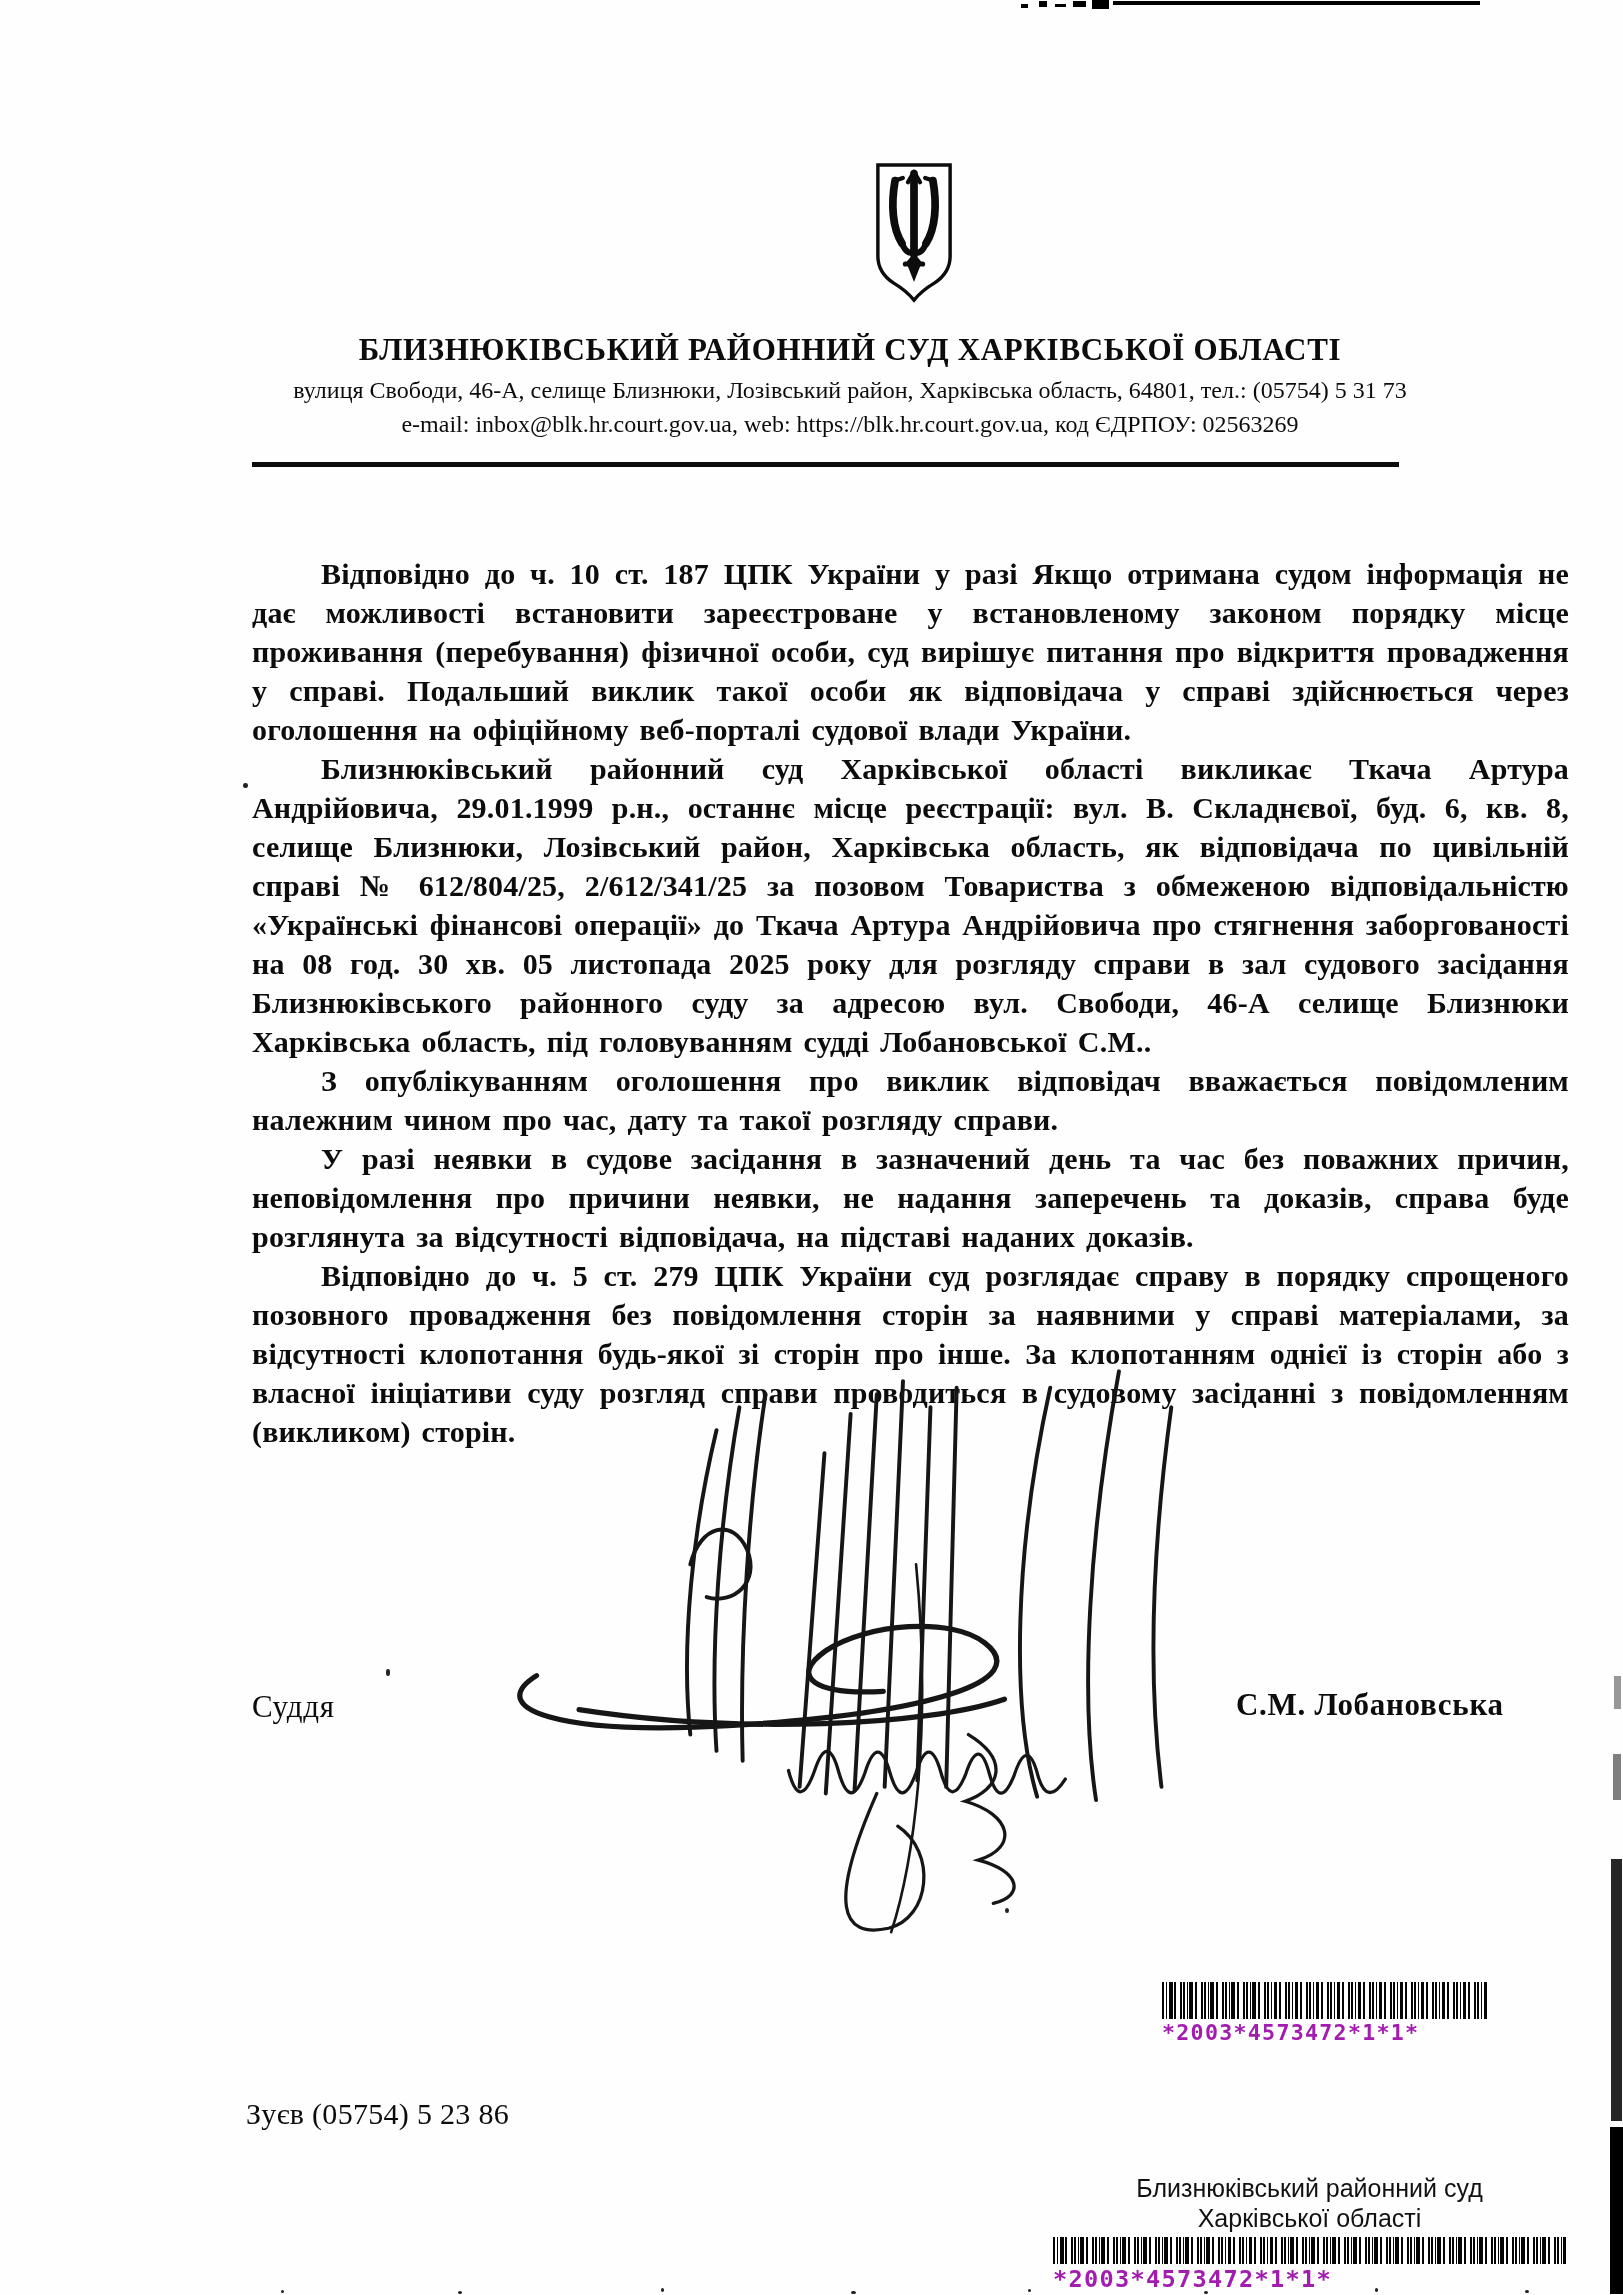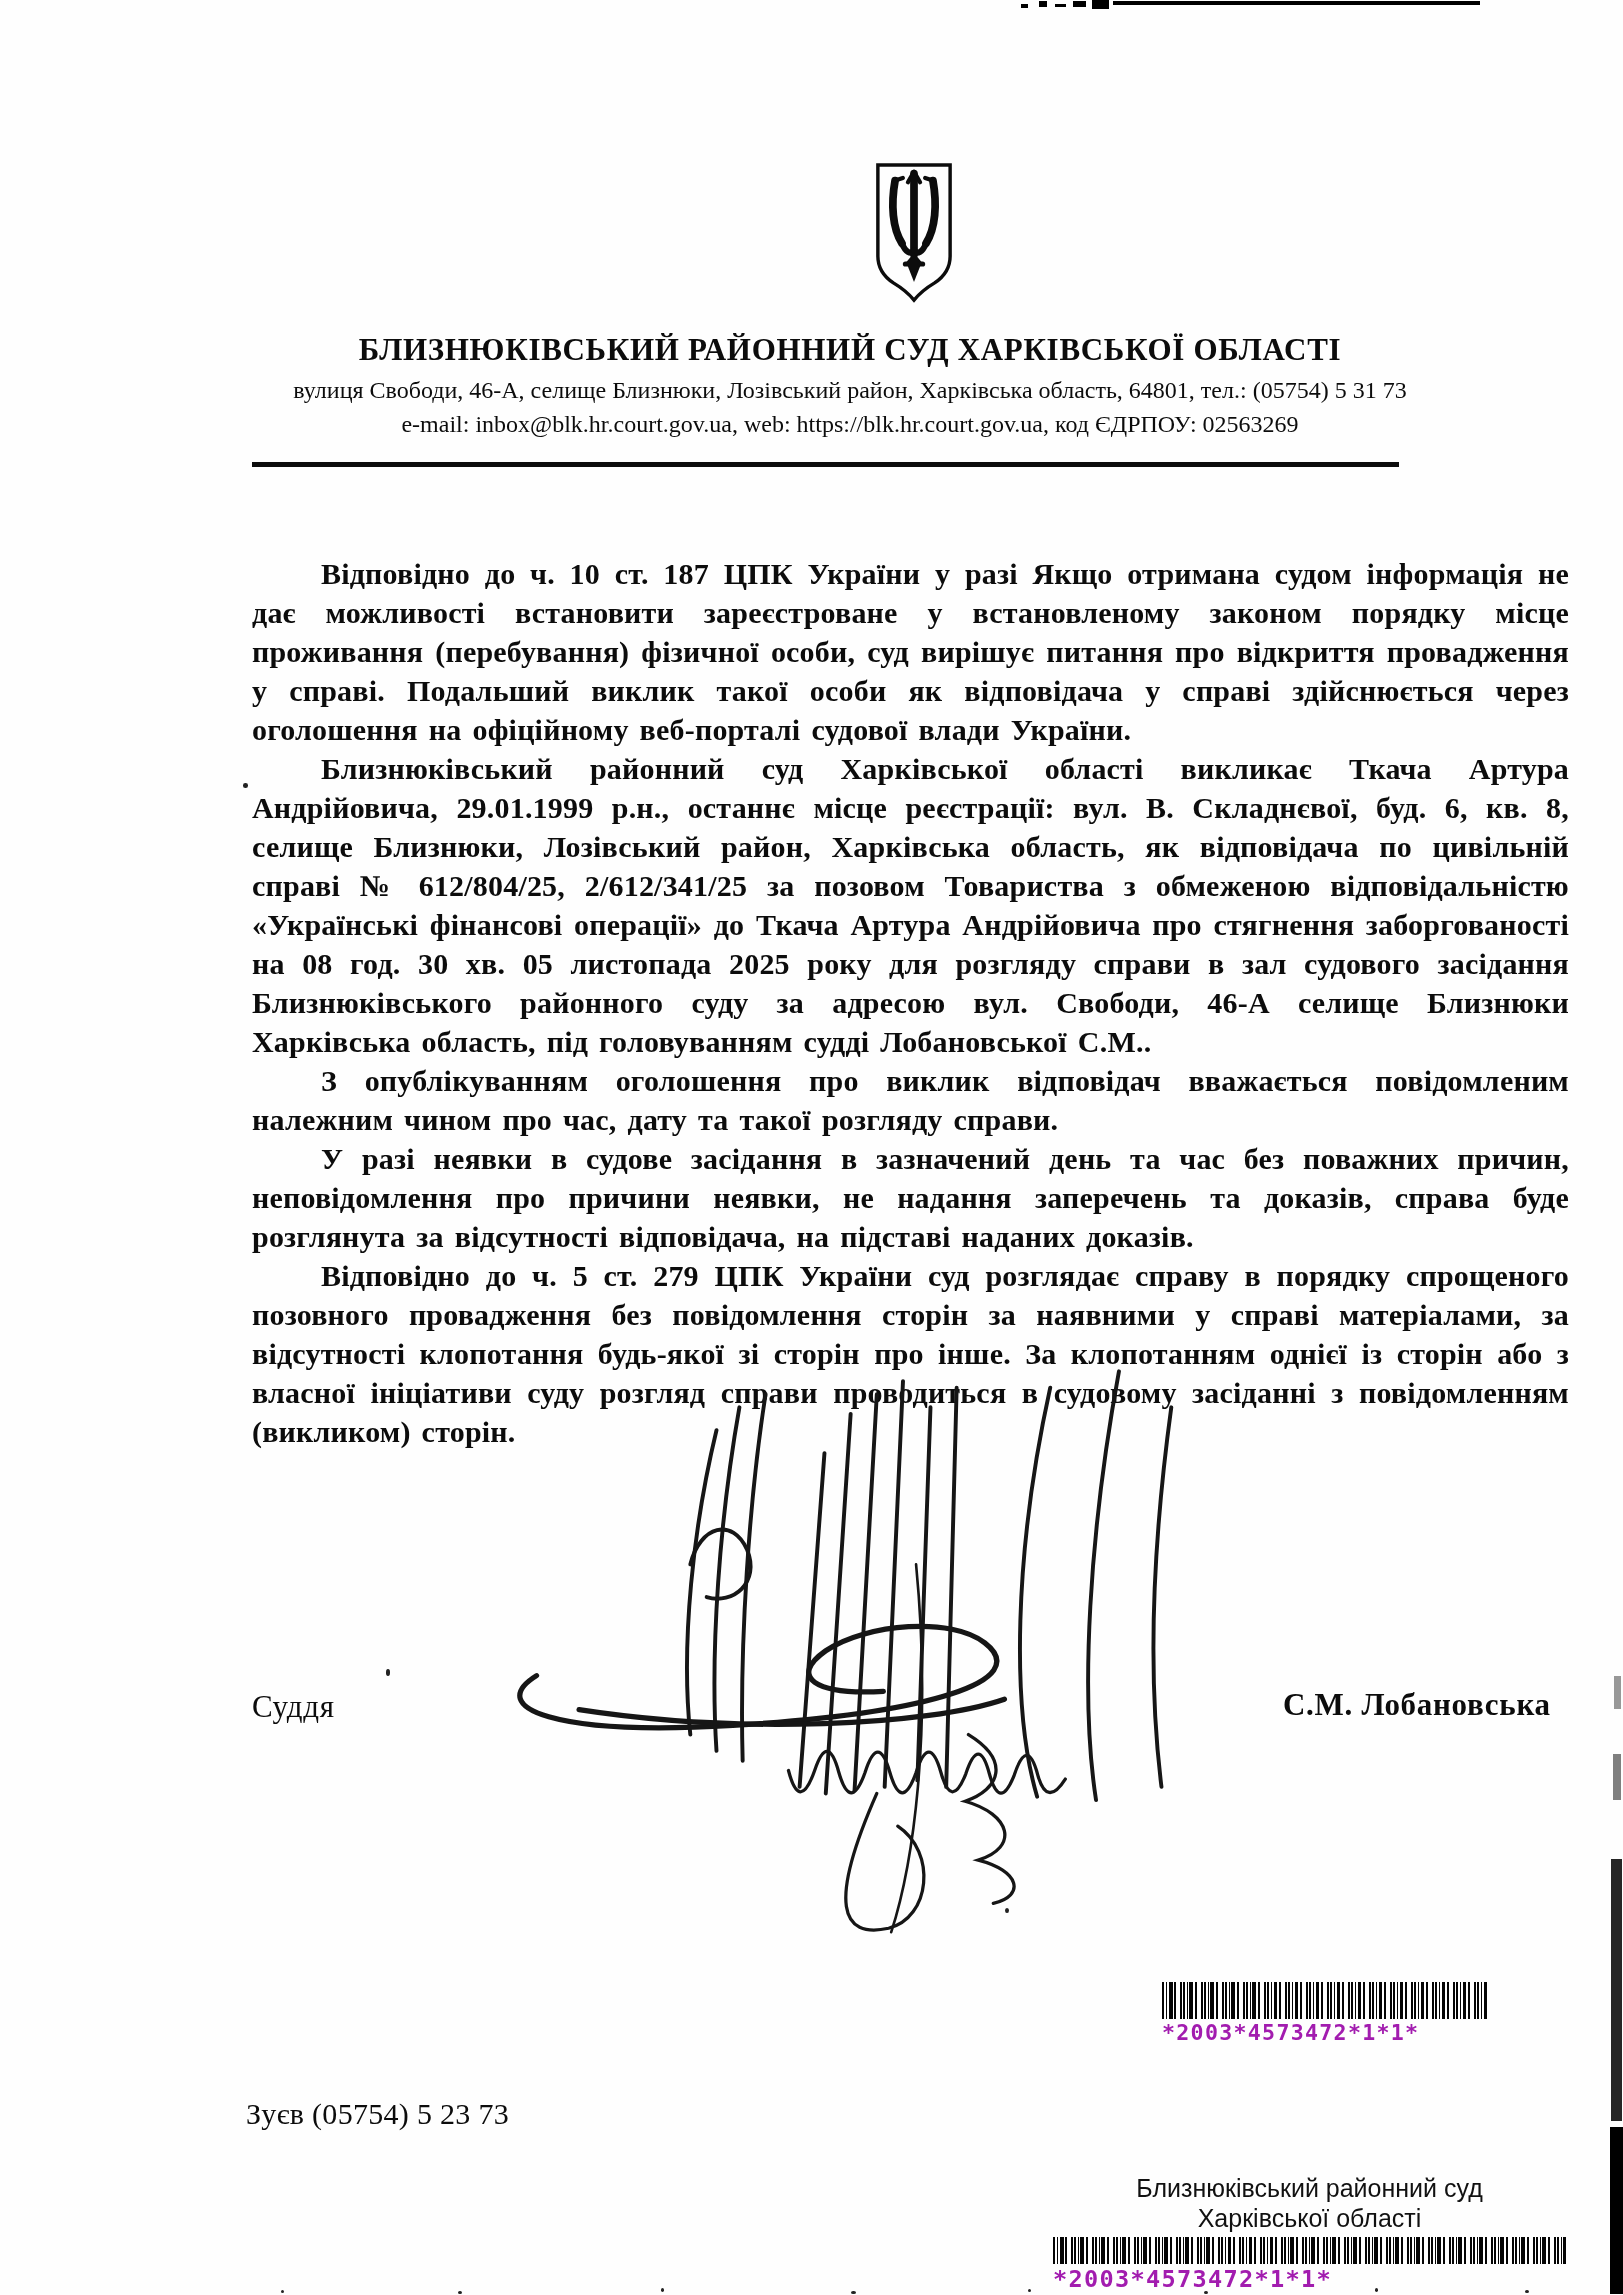--- a/index.html
+++ b/index.html
@@ -16,21 +16,21 @@
   .rule{position:absolute;left:252px;top:462px;width:1147px;height:4.6px;background:#0c0c0c;}
   
   .body-text{position:absolute;left:252px;top:554px;width:1317px;}
   .body-text p{
     margin:0;font-size:30px;line-height:39px;text-align:justify;
     text-indent:69px;word-spacing:3.3px;letter-spacing:0.2px;font-weight:bold;
   }
   
   .sig-svg{position:absolute;left:458px;top:1368px;width:818px;height:576px;pointer-events:none;}
   .sig-role{position:absolute;left:252px;top:1689px;font-size:31px;letter-spacing:0.7px;}
-  .sig-name{position:absolute;left:1236px;top:1687px;font-size:31px;font-weight:600;letter-spacing:0.7px;margin-left:47px;}
+  .sig-name{position:absolute;left:1236px;top:1687px;font-size:31px;font-weight:600;letter-spacing:0.7px;}
   
   .barcode{
     background:repeating-linear-gradient(90deg,
       #050505 0 2px,#fff 2px 3.9px,#050505 3.9px 5.2px,#fff 5.2px 6.5px,
       #050505 6.5px 10.5px,#fff 10.5px 12.4px,#050505 12.4px 13.7px,#fff 13.7px 17.7px,
       #050505 17.7px 19.6px,#fff 19.6px 21px);
   }
   .bc-caption{font-family:"DejaVu Sans Mono", monospace;font-weight:bold;text-align:left;color:#a21caf;}
   .bc-upper{position:absolute;left:1162px;top:1982px;width:326px;}
   .bc-upper .barcode{width:326px;height:37px;}
@@ -126,21 +126,21 @@
   </svg>
 
   <span class="sig-role">Суддя</span>
   <span class="sig-name">С.М. Лобановська</span>
 
   <div class="bc-upper">
     <div class="barcode"></div>
     <div class="bc-caption">*2003*4573472*1*1*</div>
   </div>
 
-  <div class="clerk">Зуєв (05754) 5 23 73</div>
+  <div class="clerk">Зуєв (05754) 5 23 86</div>
 
   <div class="stamp">
     <div class="stamp-line">Близнюківський районний суд</div>
     <div class="stamp-line">Харківської області</div>
     <div class="barcode"></div>
     <div class="bc-caption">*2003*4573472*1*1*</div>
   </div>
 
   <div class="art" style="left:1614px;top:1676px;width:6.5px;height:33px;opacity:.4;"></div>
   <div class="art" style="left:1613px;top:1754px;width:7.9px;height:46px;opacity:.5;"></div>

